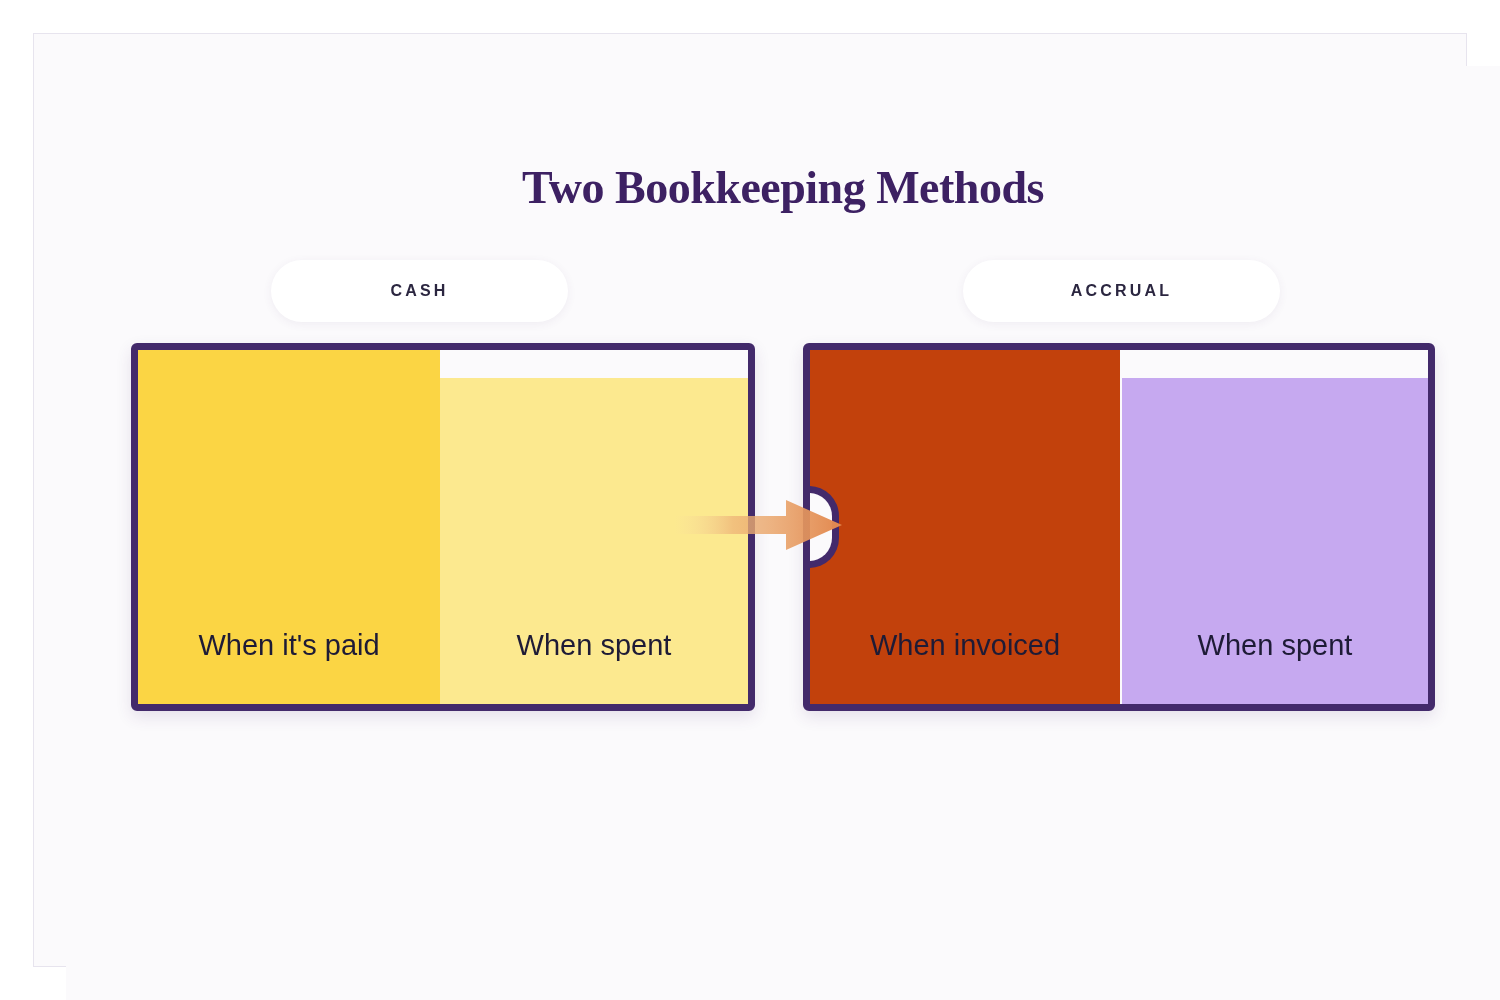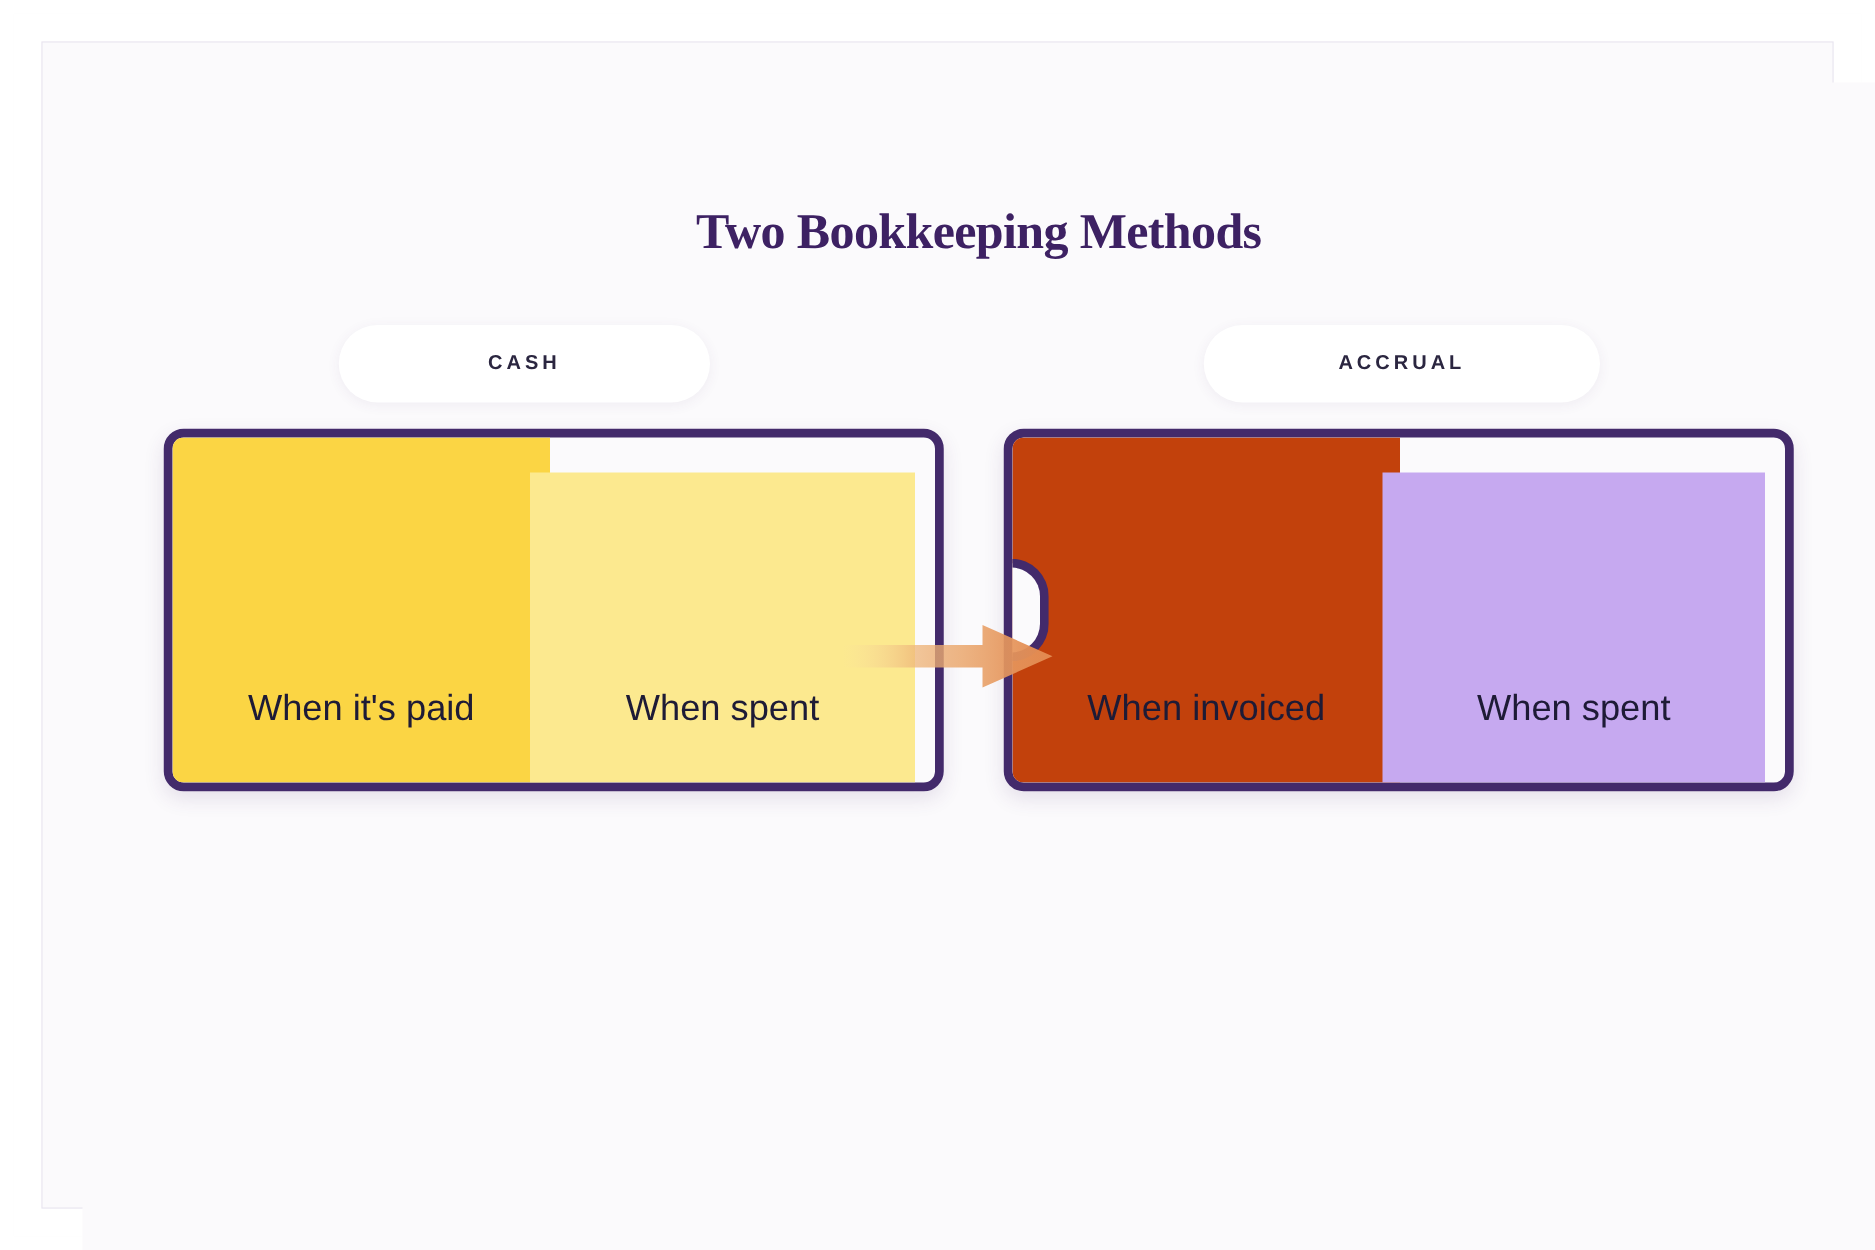--- a/index.html
+++ b/index.html
@@ -32,21 +32,21 @@
   }
 
   
   #title {
     position:absolute;
     left:0; top:95px;
     width:1434px;
     text-align:center;
     font-family:"Liberation Serif", serif;
     font-weight:bold;
-    font-size:40px;
+    font-size:46px;
     letter-spacing:-0.5px;
     color:#3d2163;
     white-space:nowrap;
   }
 
   
   .pill {
     position:absolute;
     height:62px;
     border-radius:31px;
@@ -58,36 +58,36 @@
     letter-spacing:3.2px;
     color:#2b2640;
   }
   #pill-cash   { left:205px;  top:194px; width:297px; }
   #pill-accrual{ left:897px;  top:194px; width:317px;align-items:center; }
 
   
   .card {
     position:absolute;
     top:277px;
-    height:290px;
+    height:368px;
     border:7px solid #432a6b;
-    border-radius:16px;
+    border-radius:6px;
     overflow:hidden;
     box-shadow:0 6px 16px rgba(70,45,110,0.12);
   }
   #card-cash    { left:65px;  width:624px; }
   #card-accrual { left:737px; width:632px; }
 
   .half {
     position:absolute;
     top:0; bottom:0;
     overflow:hidden;
   }
   .half-left  { left:0; }
-  .half-right { right:16px;margin-top:28px; }
+  .half-right { right:0;margin-top:28px; }
 
   #cash-left   { width:302px; background:#fbd544; }
   #cash-right  { width:308px; background:#fce98f; }
   #acc-left    { width:310px; background:#c2410c; }
   #acc-right   { width:306px; background:#c6a9f0; }
 
   .caption {
     position:absolute;
     bottom:42px; left:0; right:0;
     text-align:center;

